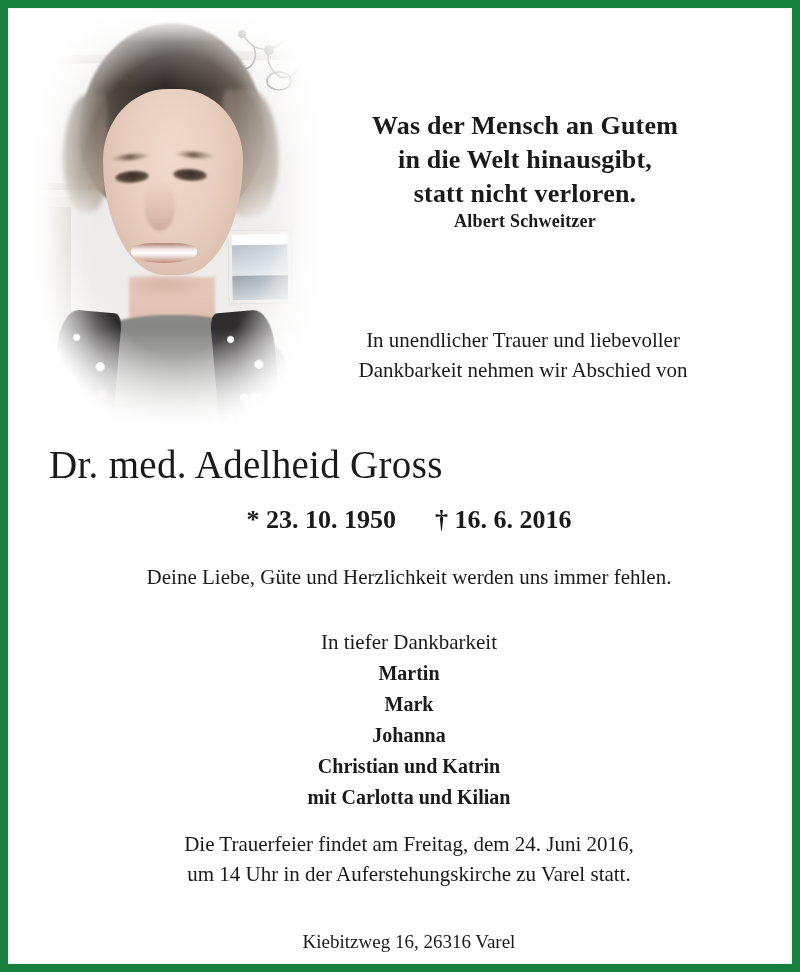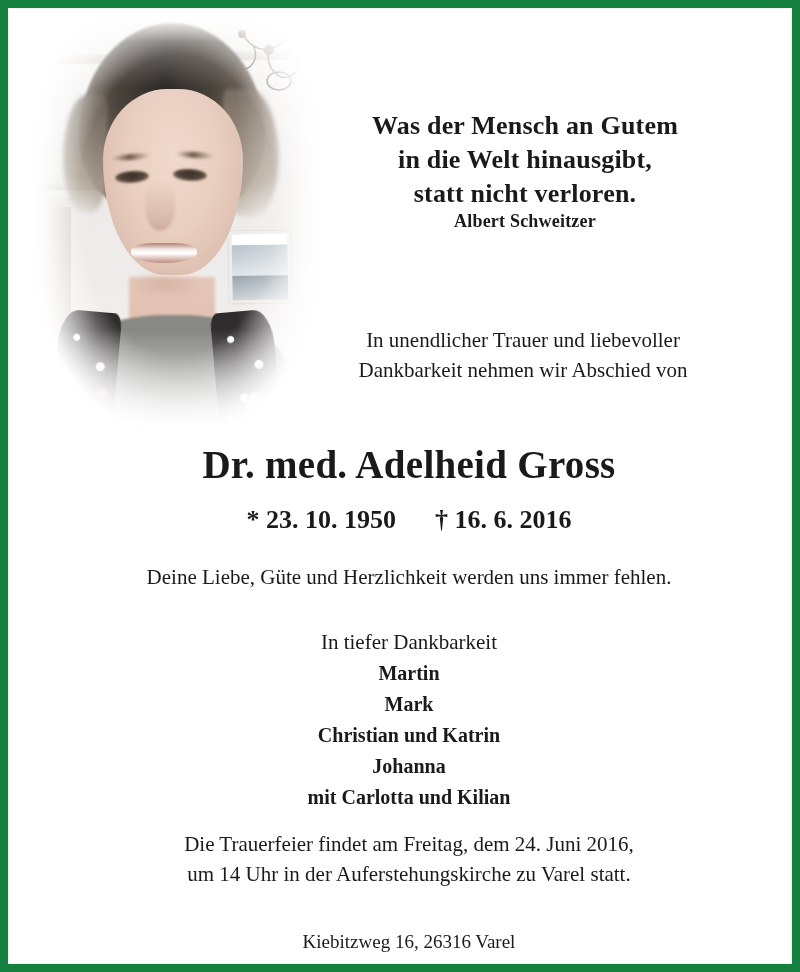--- a/index.html
+++ b/index.html
@@ -242,22 +242,22 @@
     position: absolute;
     left: 312px; top: 316px; width: 404px;
     text-align: center;
     font-size: 21px;
     line-height: 30px;
   }
 
   .name {
     position: absolute;
     left: 40px; top: 433px; width: 720px;
-    text-align: center;
-    font-weight: bold;
+    text-align: left;
+    font-weight: normal;
     font-size: 39px;
     letter-spacing: .3px;
   }
 
   .dates {
     position: absolute;
     left: 40px; top: 496px; width: 720px;
     text-align: center;
     font-weight: bold;
     font-size: 26px;
@@ -372,22 +372,22 @@
       <span>†</span>
       <span>16. 6. 2016</span>
     </div>
 
     <div class="farewell">Deine Liebe, Güte und Herzlichkeit werden uns immer fehlen.</div>
 
     <div class="gratitude">
       <div class="gratitude-title">In tiefer Dankbarkeit</div>
       <div class="survivor">Martin</div>
       <div class="survivor">Mark</div>
+      <div class="survivor">Johanna</div>
       <div class="survivor">Christian und Katrin</div>
-      <div class="survivor">Johanna</div>
       <div class="survivor">mit Carlotta und Kilian</div>
     </div>
 
     <div class="service">
       <div>Die Trauerfeier findet am Freitag, dem 24. Juni 2016,</div>
       <div>um 14 Uhr in der Auferstehungskirche zu Varel statt.</div>
     </div>
 
     <div class="address">Kiebitzweg 16,  26316 Varel</div>
 

